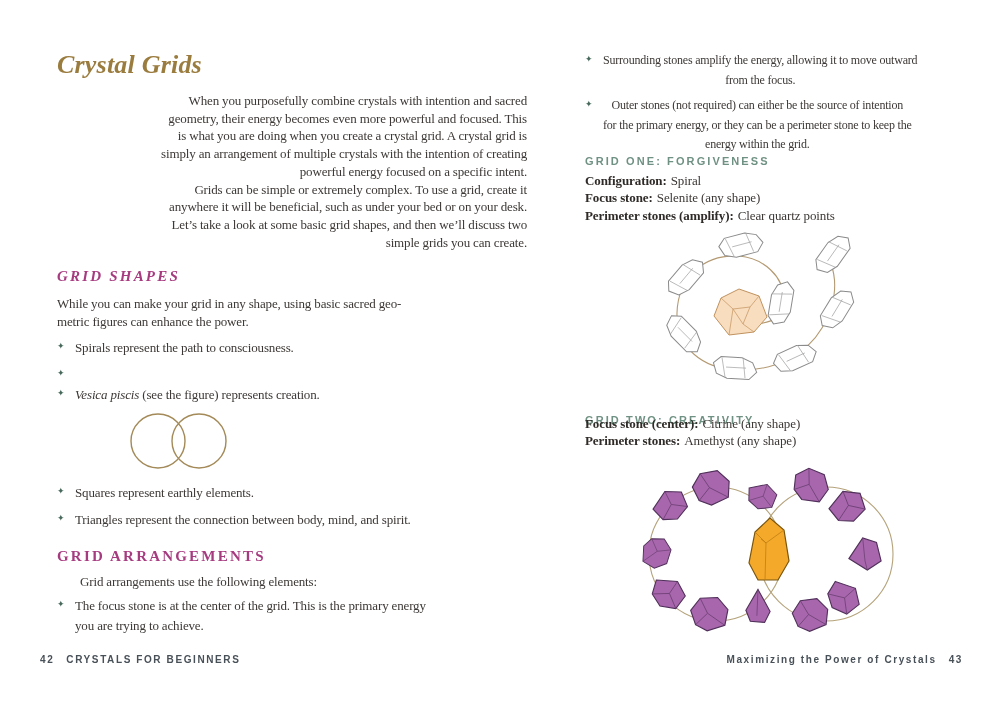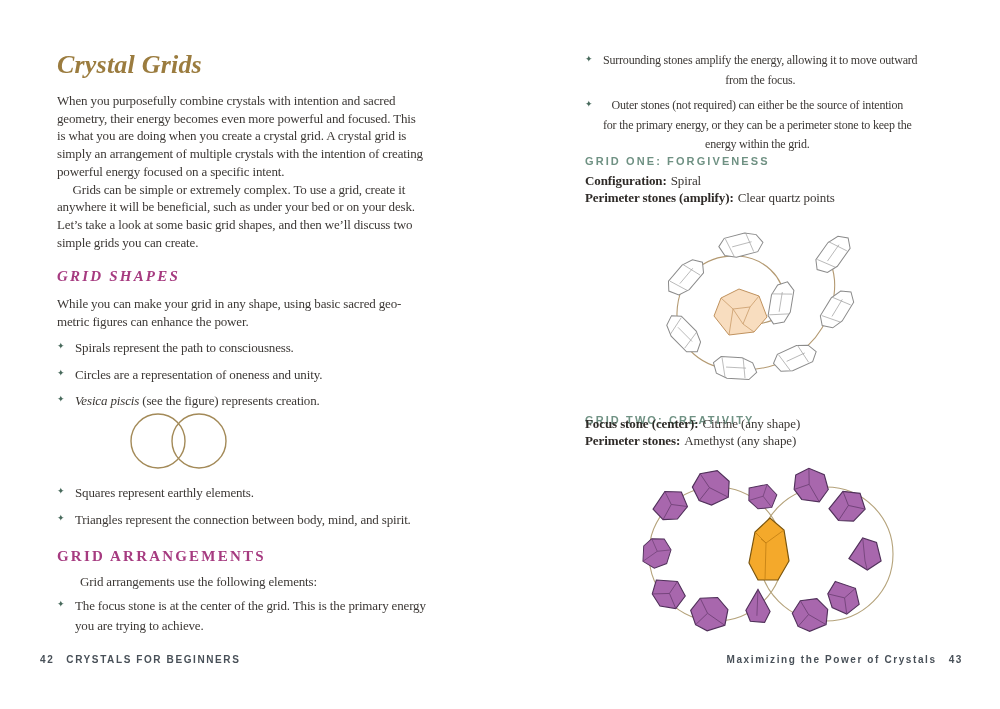--- a/index.html
+++ b/index.html
@@ -23,21 +23,21 @@
           letter-spacing:1.6px;color:#485058;display:flex;gap:12px;}
   svg{display:block;}
 </style>
 </head>
 <body>
 
 <div id="spread">
 
   <h1 class="title abs" style="left:57px;top:50px;">Crystal Grids</h1>
 
-  <div class="bodytext pre abs" style="left:57px;top:92px;width:470px;">When you purposefully combine crystals with intention and sacred
+  <div class="bodytext pre abs" style="left:57px;top:92px;width:470px;text-align:right;">When you purposefully combine crystals with intention and sacred
 geometry, their energy becomes even more powerful and focused. This
 is what you are doing when you create a crystal grid. A crystal grid is
 simply an arrangement of multiple crystals with the intention of creating
 powerful energy focused on a specific intent.
      Grids can be simple or extremely complex. To use a grid, create it
 anywhere it will be beneficial, such as under your bed or on your desk.
 Let’s take a look at some basic grid shapes, and then we’ll discuss two
 simple grids you can create.</div>
 
   <h2 class="mag abs" style="left:57px;top:268px;font-style:italic;">GRID SHAPES</h2>
@@ -45,21 +45,20 @@
   <div class="bodytext pre abs" style="left:57px;top:295px;width:470px;">While you can make your grid in any shape, using basic sacred geo-
 metric figures can enhance the power.</div>
 
   <ul class="blist abs" style="left:57px;top:338px;width:470px;">
     <li>
       <span class="blt">✦</span>
       <span class="btx pre">Spirals represent the path to consciousness.</span>
     </li>
     <li>
       <span class="blt">✦</span>
-      <span class="btx pre">Circles are a representation of oneness and unity.</span>
     </li>
     <li>
       <span class="blt">✦</span>
       <span class="btx pre"><i>Vesica piscis</i><span> (see the figure) represents creation.</span></span>
     </li>
   </ul>
 
   <svg class="abs" style="left:118px;top:408px;" width="112" height="64" viewBox="0 0 112 64">
     <circle cx="40" cy="33" r="27" fill="none" stroke="#a38a58" stroke-width="1.4"></circle>
     <circle cx="81" cy="33" r="27" fill="none" stroke="#a38a58" stroke-width="1.4"></circle>
@@ -104,20 +103,21 @@
       <span class="btx pre">Outer stones (not required) can either be the source of intention
 for the primary energy, or they can be a perimeter stone to keep the
 energy within the grid.</span>
     </li>
   </ul>
 
   <h3 class="sage abs" style="left:585px;top:155px;">GRID ONE: FORGIVENESS</h3>
 
   <div class="abs" style="left:585px;top:172px;width:395px;">
     <div class="cfg"><b>Configuration:</b><span>Spiral</span></div>
+    <div class="cfg"><b>Focus stone:</b><span>Selenite (any shape)</span></div>
     <div class="cfg"><b>Perimeter stones (amplify):</b><span>Clear quartz points</span></div>
   </div>
 
   <svg class="abs" style="left:645px;top:228px;" width="275" height="165" viewBox="0 0 275 165">
     <defs>
       <g id="wcr">
         <polygon points="-22,-3 -15,-10 6,-11 17,-7 22,2 15,10 -7,11 -18,7" fill="#ffffff" stroke="#8b8b8b" stroke-width="1"></polygon>
         <path d="M -14,-9 L -9,10 M 7,-11 L 11,9 M -9,0 L 11,-1" fill="none" stroke="#a3a3a3" stroke-width="0.7"></path>
       </g>
     </defs>

